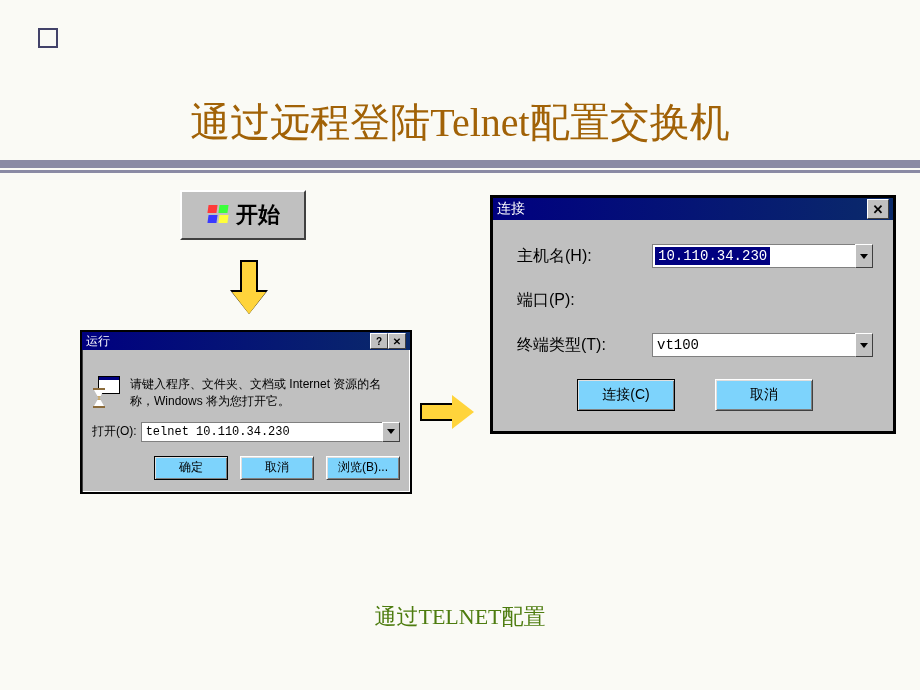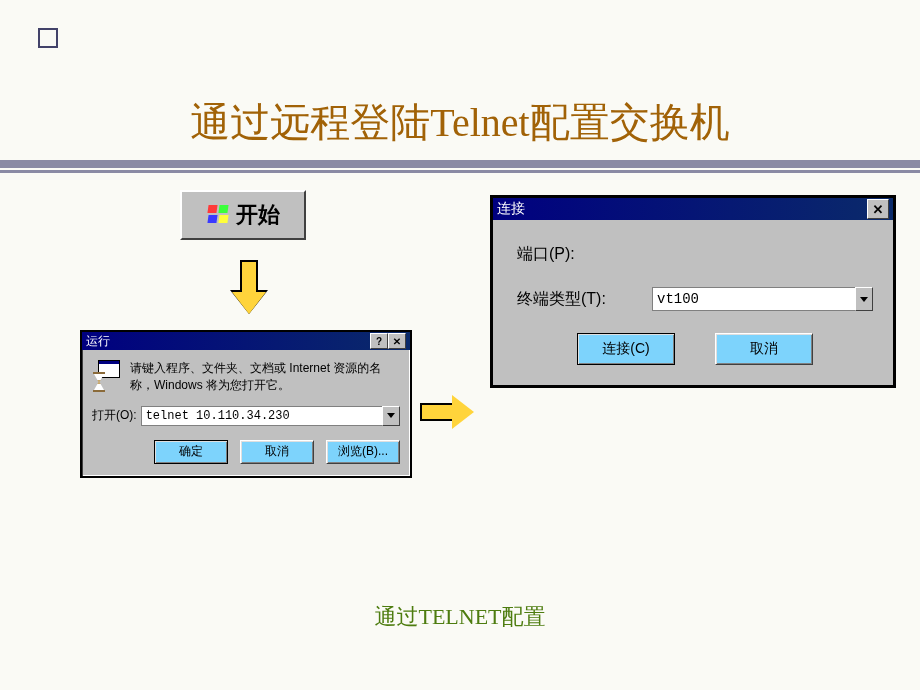--- a/index.html
+++ b/index.html
@@ -183,21 +183,21 @@
   border-bottom: 1px solid #404040;
   font-size: 10px;
   display: flex;
   align-items: center;
   justify-content: center;
   color: #000;
   font-weight: bold;
   font-family: Arial, sans-serif;
 }
 .run-body {
-  padding: 10px 10px 12px 10px;
+  padding: 26px 10px 12px 10px;
 }
 .run-top {
   display: flex;
   gap: 10px;
   margin-bottom: 12px;
 }
 .run-icon {
   width: 28px;
   height: 32px;
   position: relative;
@@ -468,20 +468,29 @@
 
 <div class="connect-dialog">
   <div class="titlebar">
     <span>连接</span>
     <div class="titlebar-btns">
       <div class="titlebar-btn">✕</div>
     </div>
   </div>
   <div class="connect-body">
     <div class="form-row">
+      <label>主机名(H):</label>
+      <div class="combo">
+        <div class="selected">
+            <span>10.110.34.230</span>
+          </div>
+        <div class="combo-btn"></div>
+      </div>
+    </div>
+    <div class="form-row">
       <label>端口(P):</label>
     </div>
     <div class="form-row">
       <label>终端类型(T):</label>
       <div class="combo">
         <input type="text" value="vt100" style="">
         <div class="combo-btn"></div>
       </div>
     </div>
     <div class="connect-buttons">

